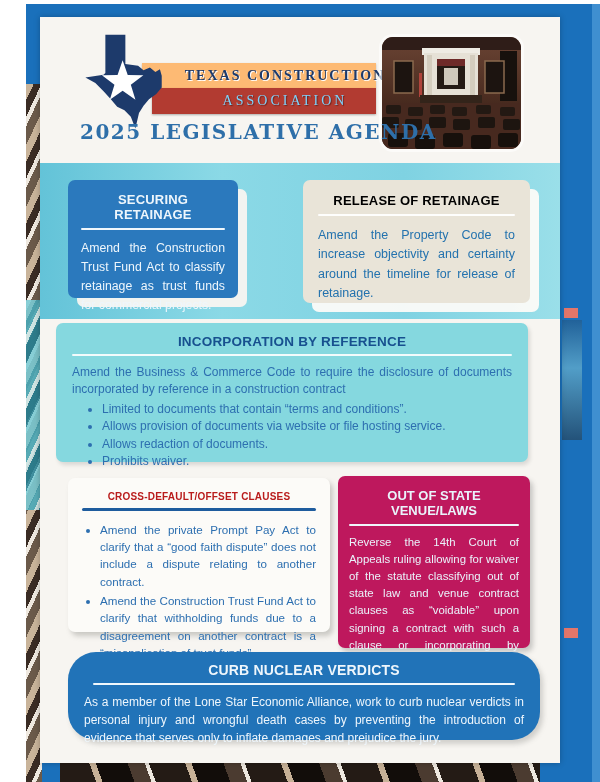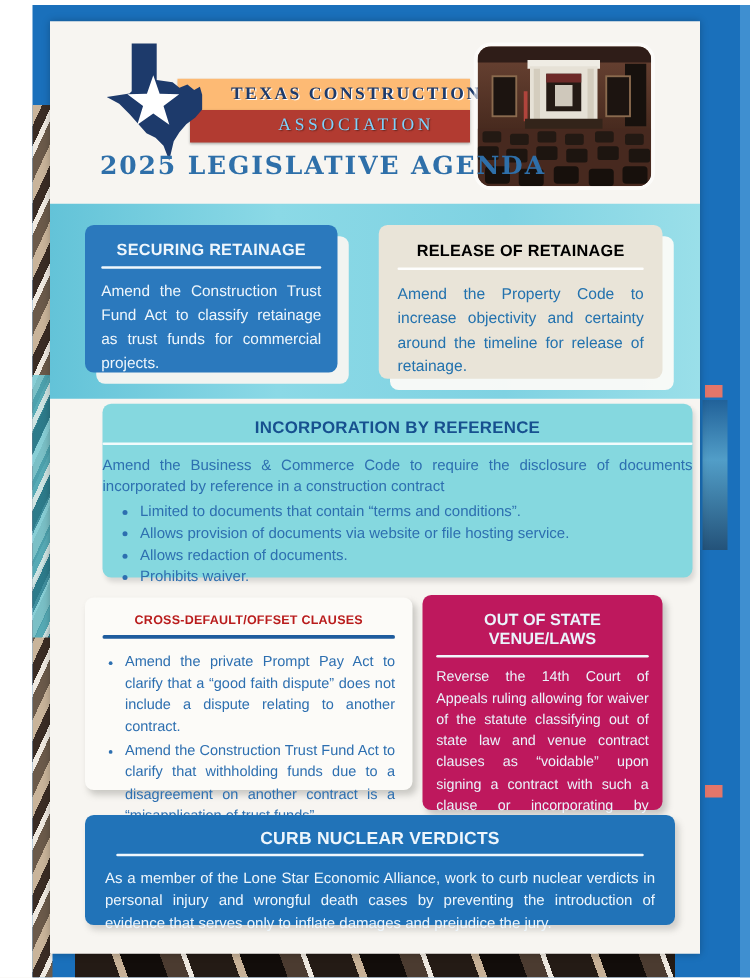--- a/index.html
+++ b/index.html
@@ -72,37 +72,37 @@
 
   
   .box { position:absolute; border-radius:7px; }
   .box h3 { text-align:center; font-size:13px; font-weight:700; letter-spacing:.2px; }
   .rule { height:2px; border-radius:2px; }
   .body-txt { text-align:justify; line-height:1.55; }
   ul { list-style:disc; }
   li { text-align:justify; }
 
   .box-securing {
-    left:28px; top:163px; width:202px; height:118px; background:#2b79bd;
+    left:28px; top:163px; width:170px; height:118px; background:#2b79bd;
     box-shadow:9px 9px 0 rgba(248,246,241,.95); padding:12px 13px 0; color:#eef6fc;
   }
   .box-securing .rule { background:#f0f7fc; width:100%; margin:6px 0 9px; }
   .box-securing .body-txt { font-size:12.3px; }
 
   .box-release {
     left:263px; top:163px; width:227px; height:123px; background:#e9e4d8;
     box-shadow:9px 9px 0 rgba(252,251,248,.95); padding:13px 15px 0; color:#2372ae;
   }
   .box-release h3 { color:#000000; }
   .box-release .rule { background:rgba(255,255,255,.95); width:100%; margin:6px 0 10px; }
   .box-release .body-txt { font-size:12.5px; }
 
   .box-incorporation {
-    left:42px; top:306px; width:472px; height:139px; background:#85d8df;
-    padding:11px 0 0; color:#2d6fb0; box-shadow:2px 3px 4px rgba(0,0,0,.12);
+    left:16px; top:306px; width:472px; height:139px; background:#85d8df;
+    padding:11px 16px 0; color:#2d6fb0; box-shadow:2px 3px 4px rgba(0,0,0,.12);
   }
   .box-incorporation h3 { color:#17508f; font-size:13.5px; }
   .box-incorporation .rule { background:#f2fbfc; width:100%; margin:5px 0 8px; }
   .box-incorporation .body-txt { font-size:12px; line-height:1.45; }
   .box-incorporation ul { margin:2px 0 0 0; padding-left:30px; font-size:12px; line-height:1.45; }
 
   .box-cross {
     left:28px; top:461px; width:262px; height:154px; background:#fcfbf8;
     padding:13px 14px 0; color:#2d6fb0; box-shadow:3px 4px 5px rgba(120,120,115,.35);
   }
@@ -114,21 +114,21 @@
   .box-outstate {
     left:298px; top:459px; width:192px; height:172px; background:#be185d;
     padding:12px 11px 0; color:#eaf3fb; box-shadow:3px 4px 5px rgba(90,90,88,.3);
   }
   .box-outstate h3 { font-size:13px; letter-spacing:0; }
   .box-outstate .rule { background:#f0f6fb; width:100%; margin:6px 0 8px; }
   .box-outstate .body-txt { font-size:11.4px; line-height:1.5; }
 
   .box-curb {
     left:28px; top:635px; width:472px; height:88px; background:#2173b8;
-    padding:10px 16px 0; color:#eef6fc; box-shadow:3px 4px 5px rgba(120,120,115,.3);
+    padding:10px 16px 0; color:#eef6fc; box-shadow:3px 4px 5px rgba(120,120,115,.3);border-radius:28px;
   }
   .box-curb h3 { font-size:14px; }
   .box-curb .rule { background:#f0f7fc; width:96%; margin:5px auto 8px; }
   .box-curb .body-txt { font-size:12px; line-height:1.5; }
 </style>
 </head>
 <body>
 
 <div class="frame">
   <div class="frame-right-light"></div>

